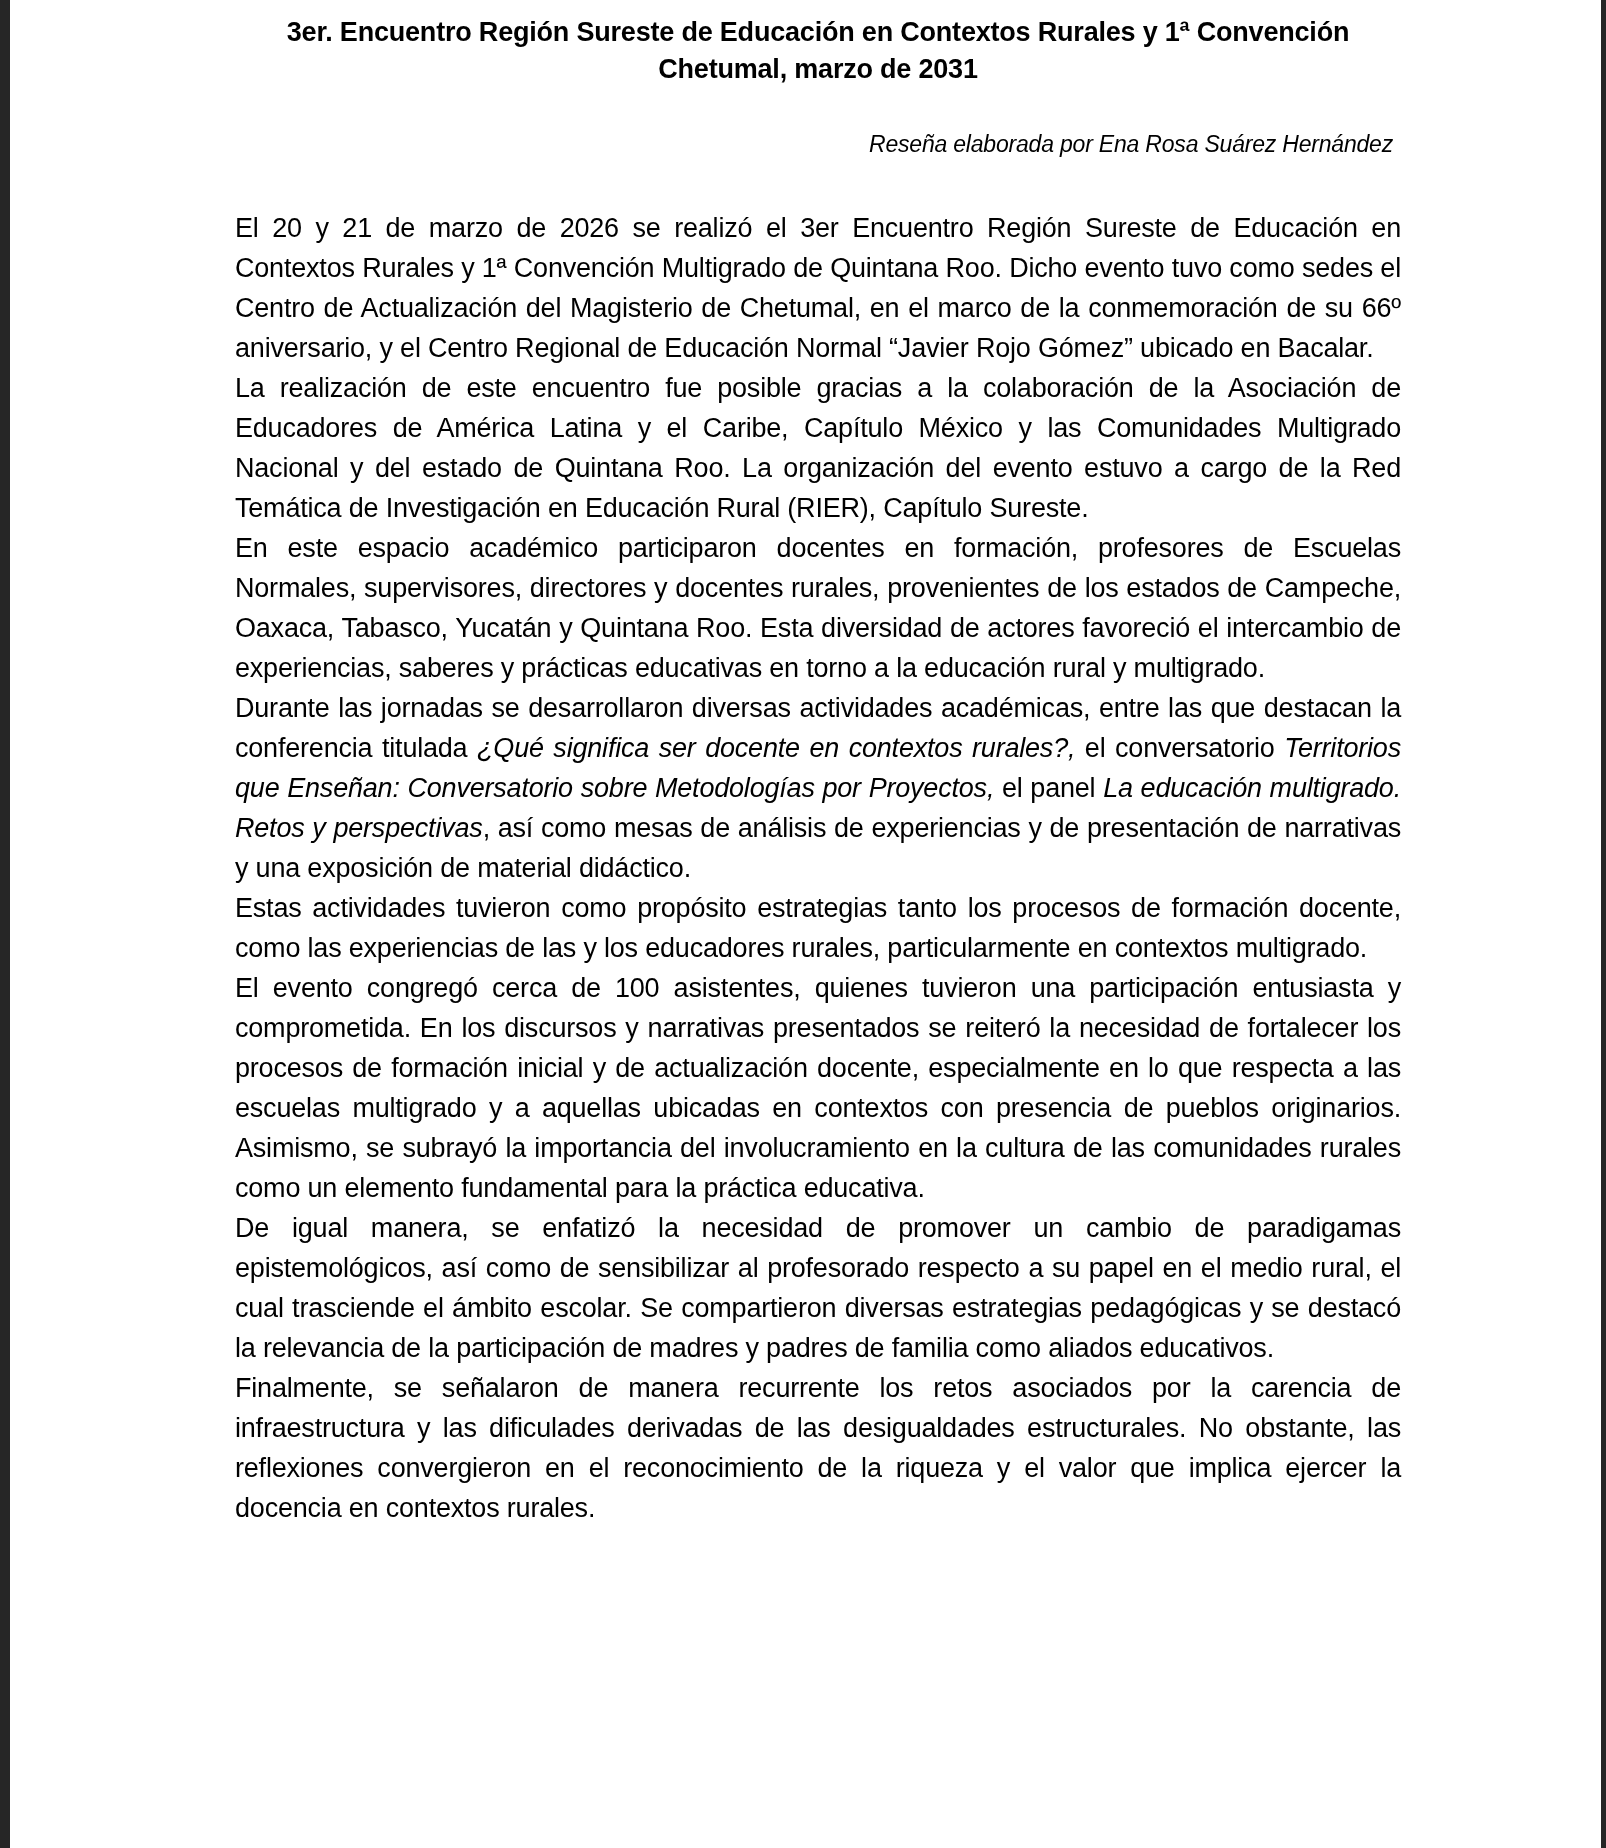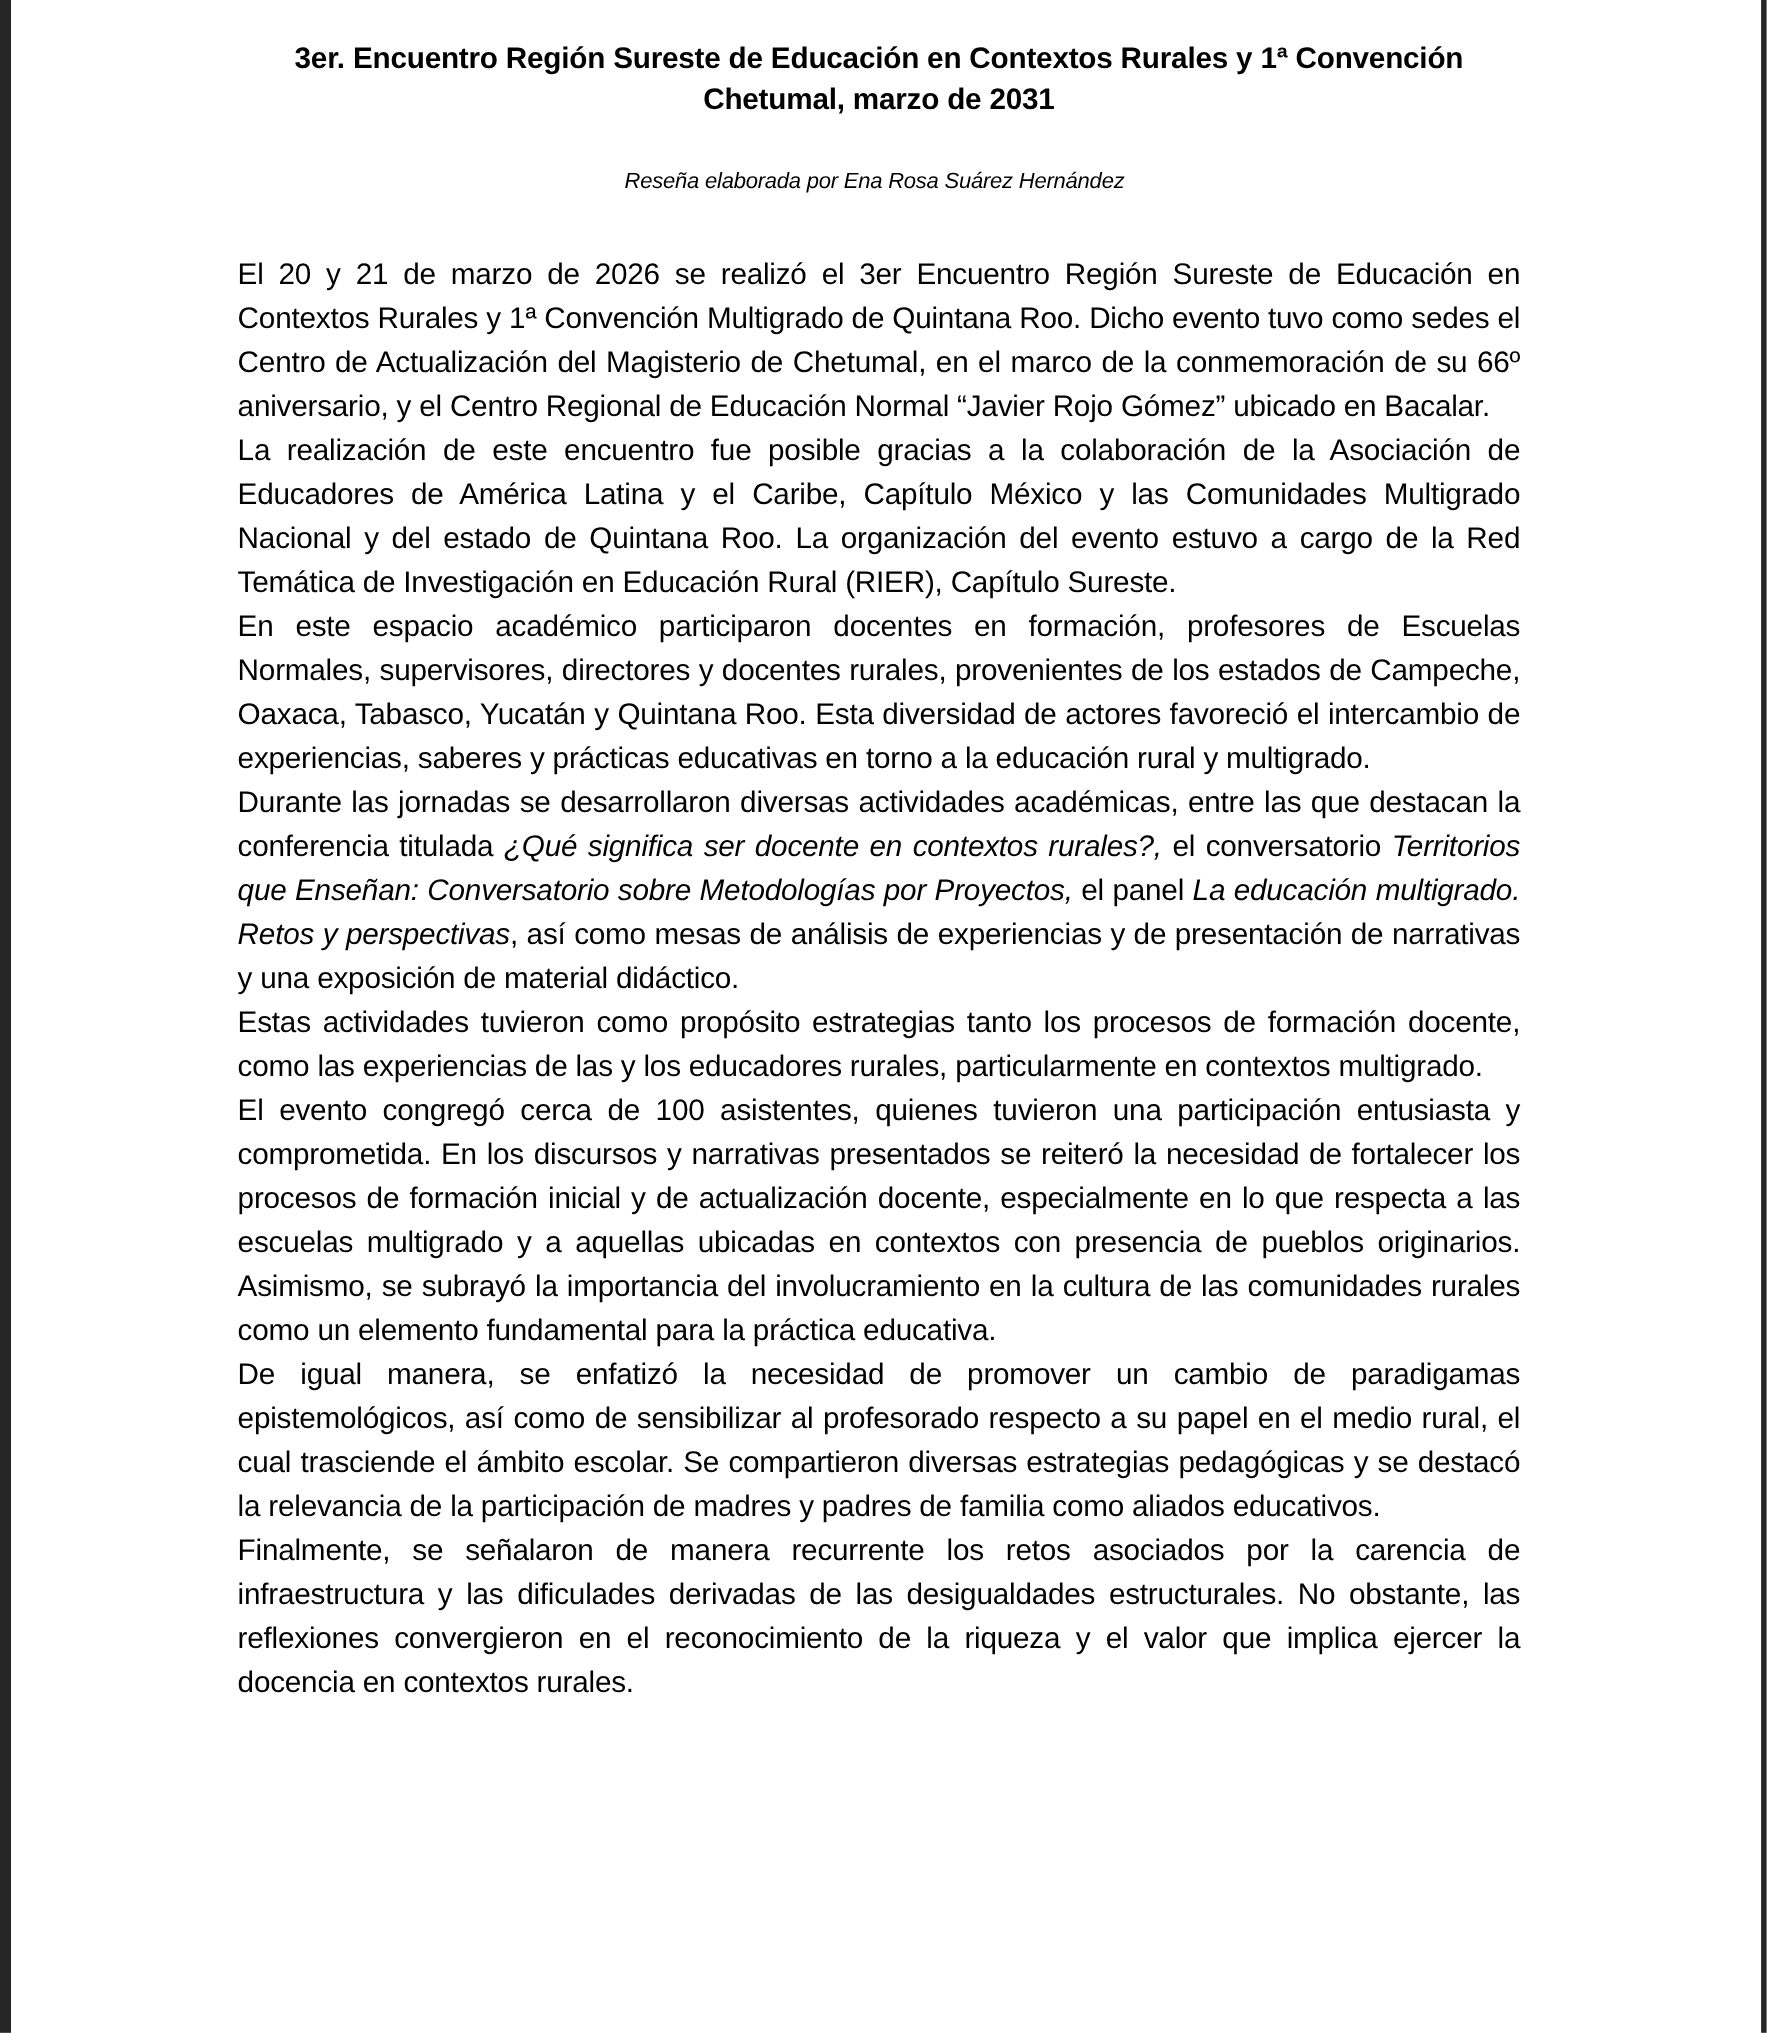--- a/index.html
+++ b/index.html
@@ -16,36 +16,35 @@
     position: absolute;
     top: 0;
     bottom: 0;
     background: #262626;
   }
   .screen-edge.left  { left: 0;  width: 10px; }
   .screen-edge.right { right: 0; width: 5px;  }
 
   .doc {
     position: absolute;
-    left: 216px;
+    left: 235px;
     top: 14px;
     width: 1166px;
-    margin-top: 21px;
   }
   .doc-title {
     font-weight: bold;
     text-align: center;
     font-size: 27px;
     line-height: 37px;
     letter-spacing: -0.2px;
   }
   .byline {
     font-style: italic;
-    text-align: center;
-    font-size: 20px;
+    text-align: right;
+    font-size: 23px;
     line-height: 40px;
     margin-top: 36px;
     padding-right: 8px;
     letter-spacing: -0.2px;
   }
   .doc-body {
     margin-top: 44px;
     font-size: 27px;
     line-height: 40px;
     letter-spacing: -0.2px;

